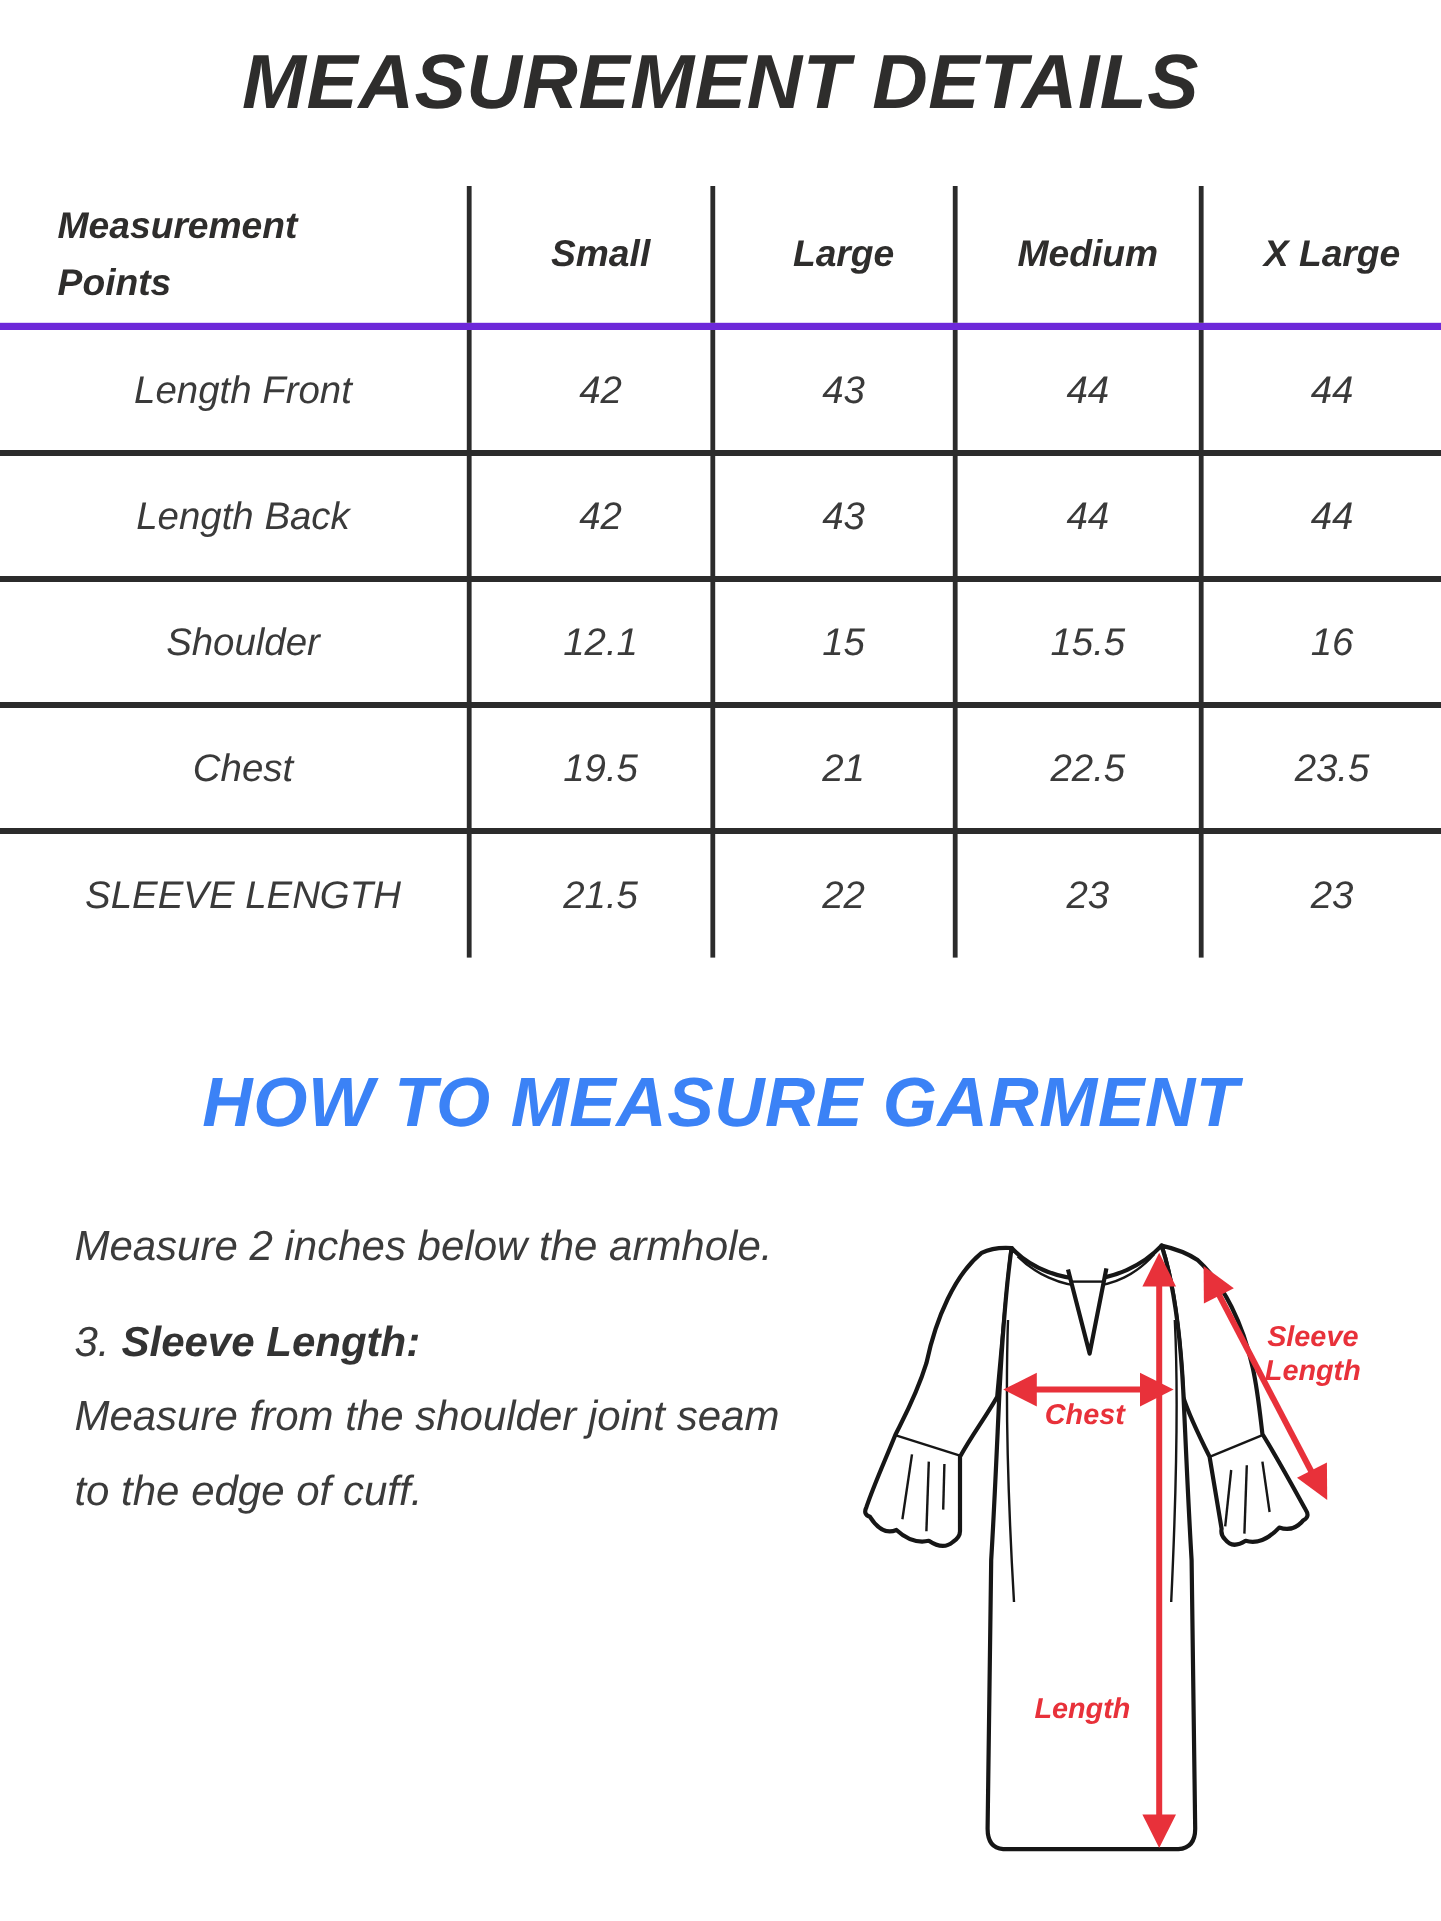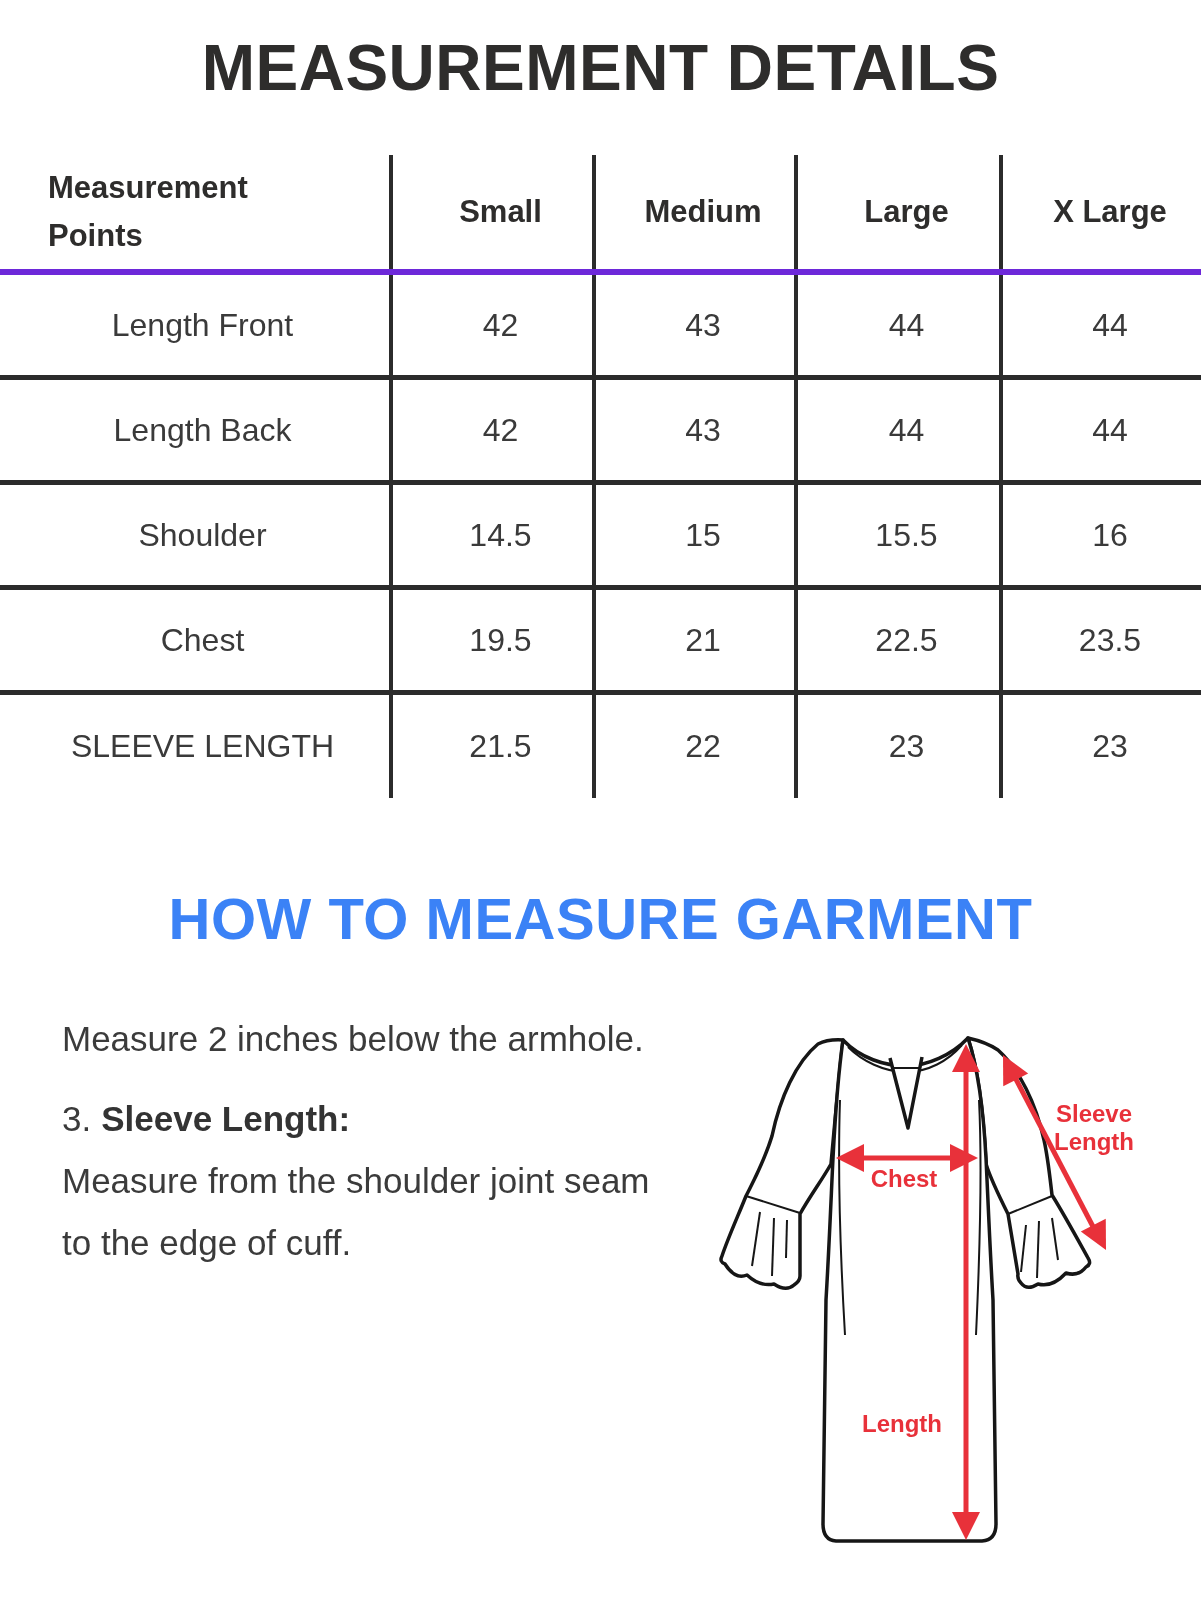--- a/index.html
+++ b/index.html
@@ -5,20 +5,21 @@
   * { box-sizing: border-box; margin: 0; padding: 0; }
   html,body { background:#ffffff; }
   .page {
     position: relative;
     width: 1201px;
     height: 1601px;
     background: #ffffff;
     overflow: hidden;
     font-family: "Liberation Sans", sans-serif;
     color: #3a3a3a;
+    font-style: italic;
   }
   .main-title {
     position: absolute;
     top: 30px; left: 0;
     width: 100%;
     text-align: center;
     font-size: 64px;
     font-weight: 800;
     letter-spacing: 0.5px;
     color: #2e2d2c;
@@ -67,22 +68,22 @@
 <div class="page">
 
   <h1 class="main-title">MEASUREMENT DETAILS</h1>
 
   <div class="size-table">
     <div class="tr head">
       <div class="td c0">
           <span>Measurement Points</span>
         </div>
       <div class="td">Small</div>
+      <div class="td">Large</div>
       <div class="td">Medium</div>
-      <div class="td">Large</div>
       <div class="td">X Large</div>
     </div>
 
     <div class="tr body">
       <div class="td c0">Length Front</div>
       <div class="td">42</div>
       <div class="td">43</div>
       <div class="td">44</div>
       <div class="td">44</div>
     </div>
@@ -90,21 +91,21 @@
     <div class="tr body">
       <div class="td c0">Length Back</div>
       <div class="td">42</div>
       <div class="td">43</div>
       <div class="td">44</div>
       <div class="td">44</div>
     </div>
 
     <div class="tr body">
       <div class="td c0">Shoulder</div>
-      <div class="td">14.5</div>
+      <div class="td">12.1</div>
       <div class="td">15</div>
       <div class="td">15.5</div>
       <div class="td">16</div>
     </div>
 
     <div class="tr body">
       <div class="td c0">Chest</div>
       <div class="td">19.5</div>
       <div class="td">21</div>
       <div class="td">22.5</div>

